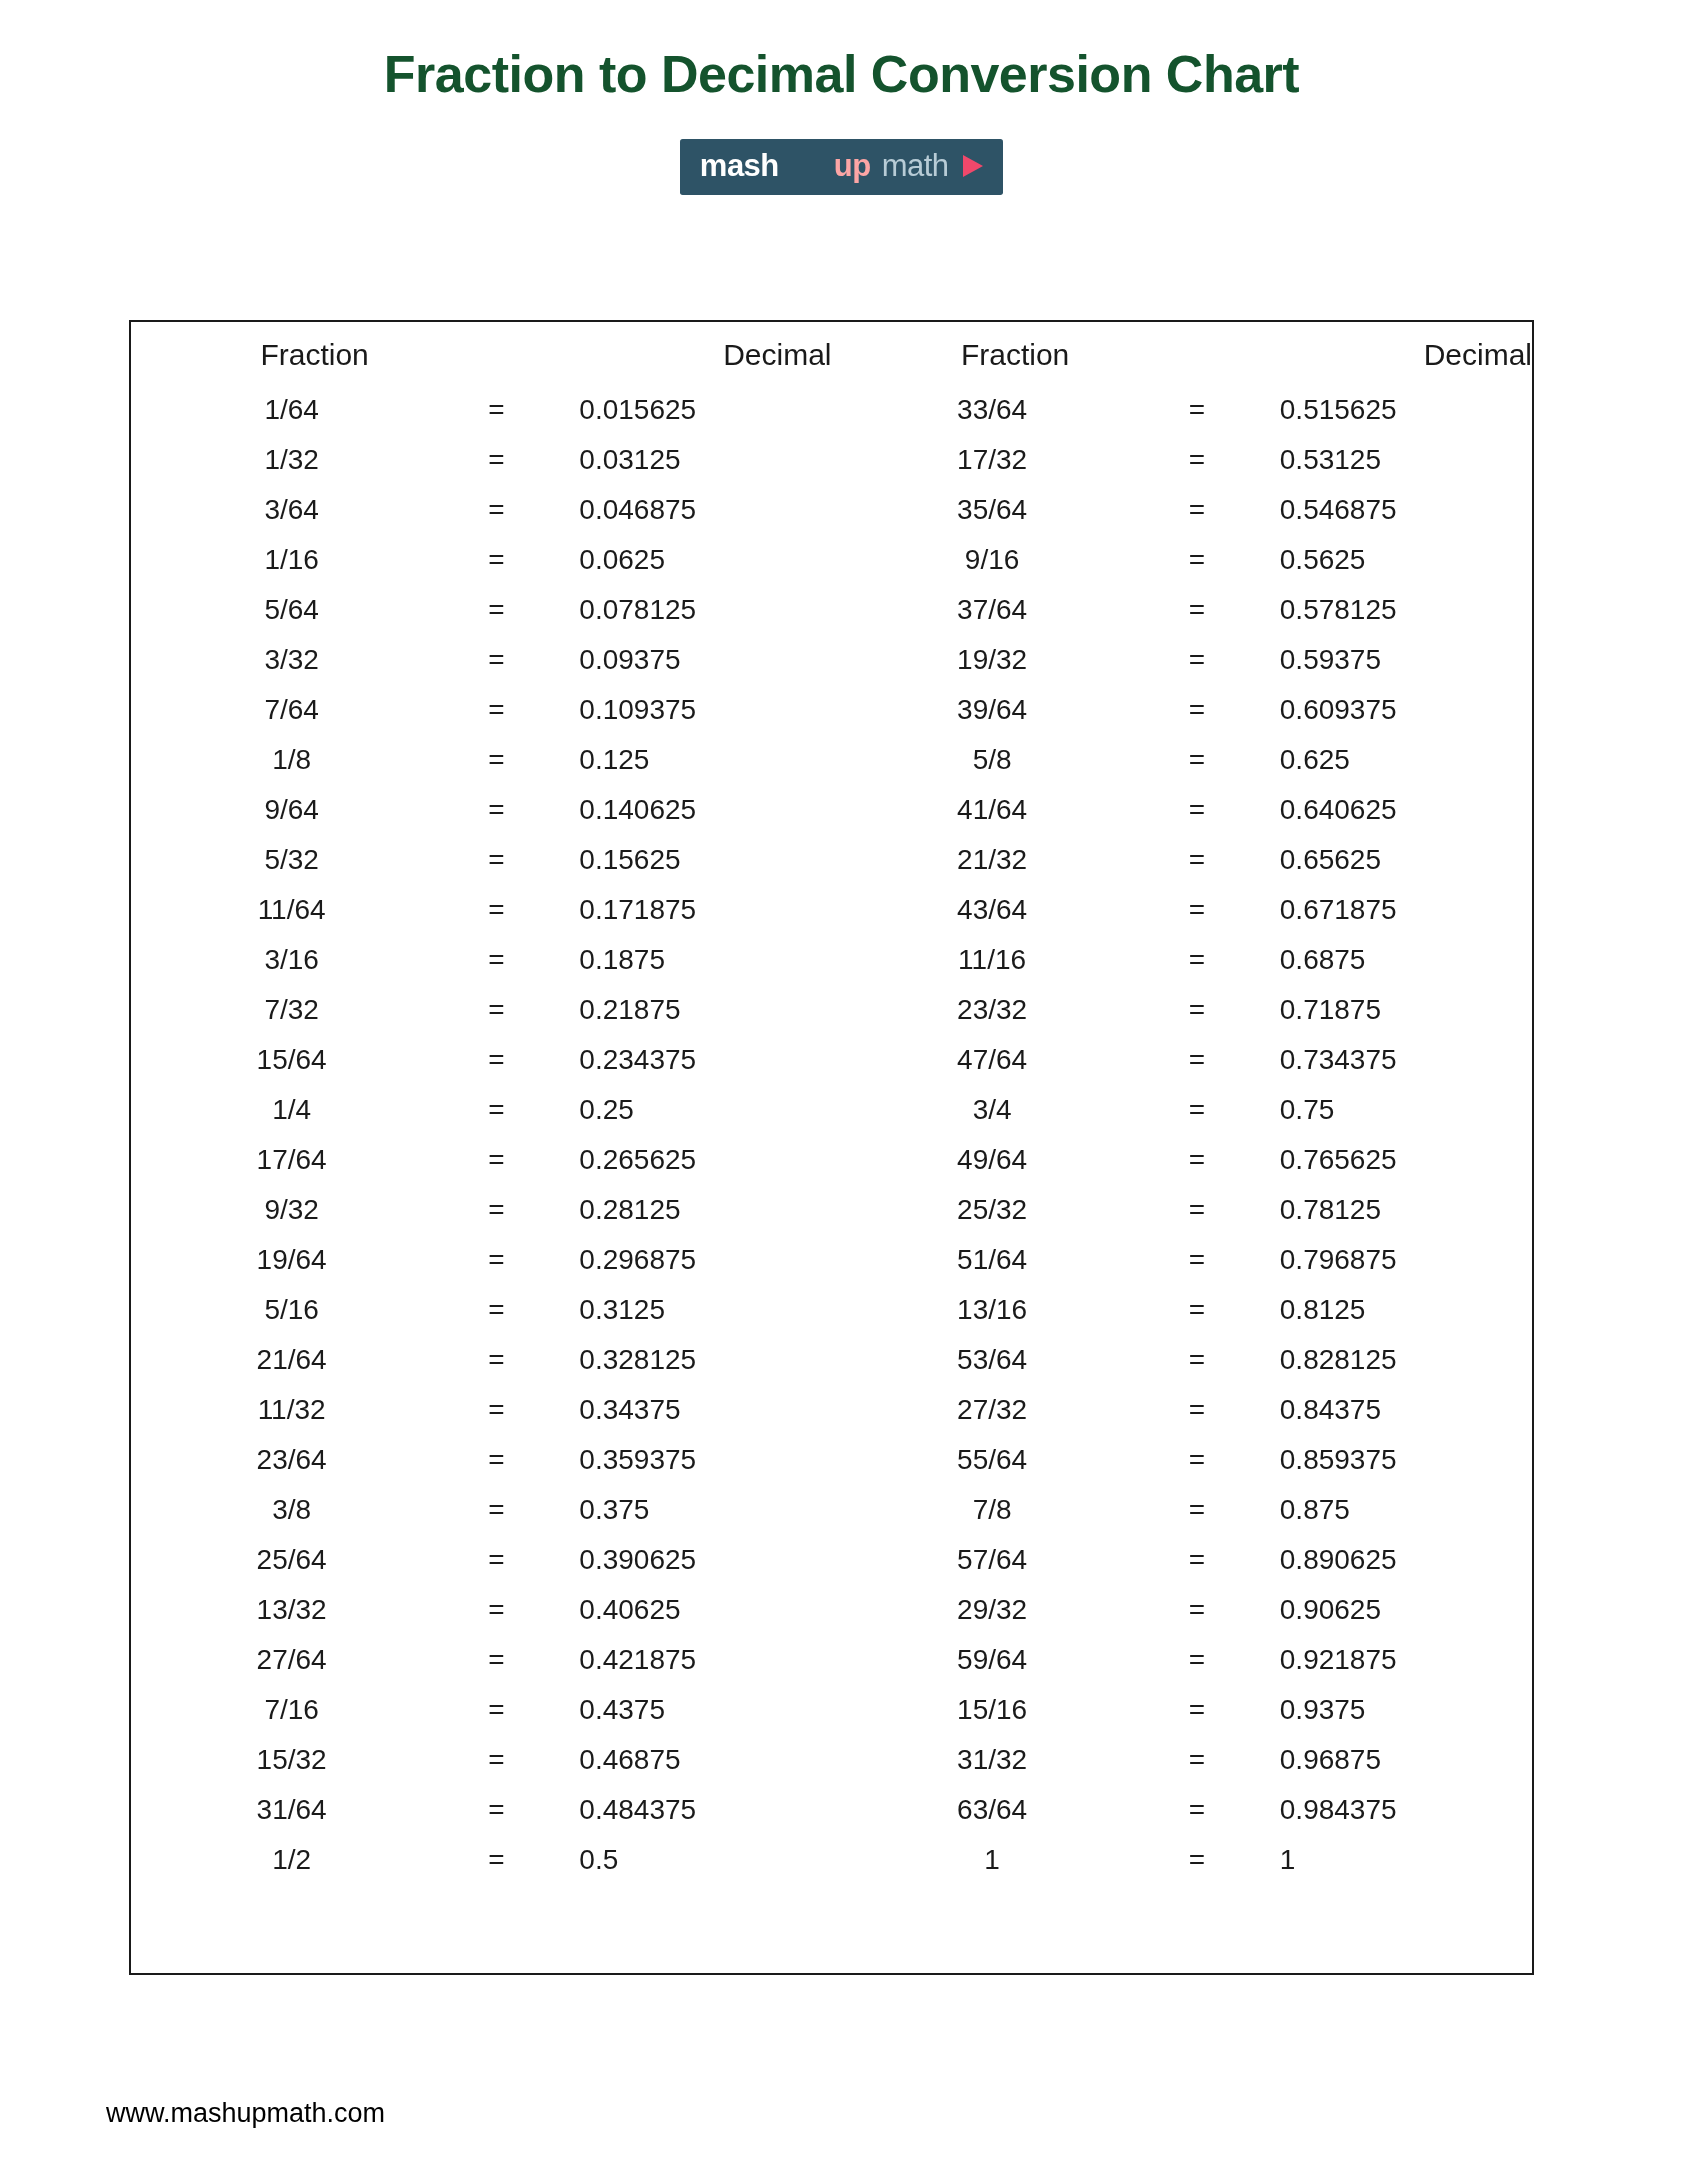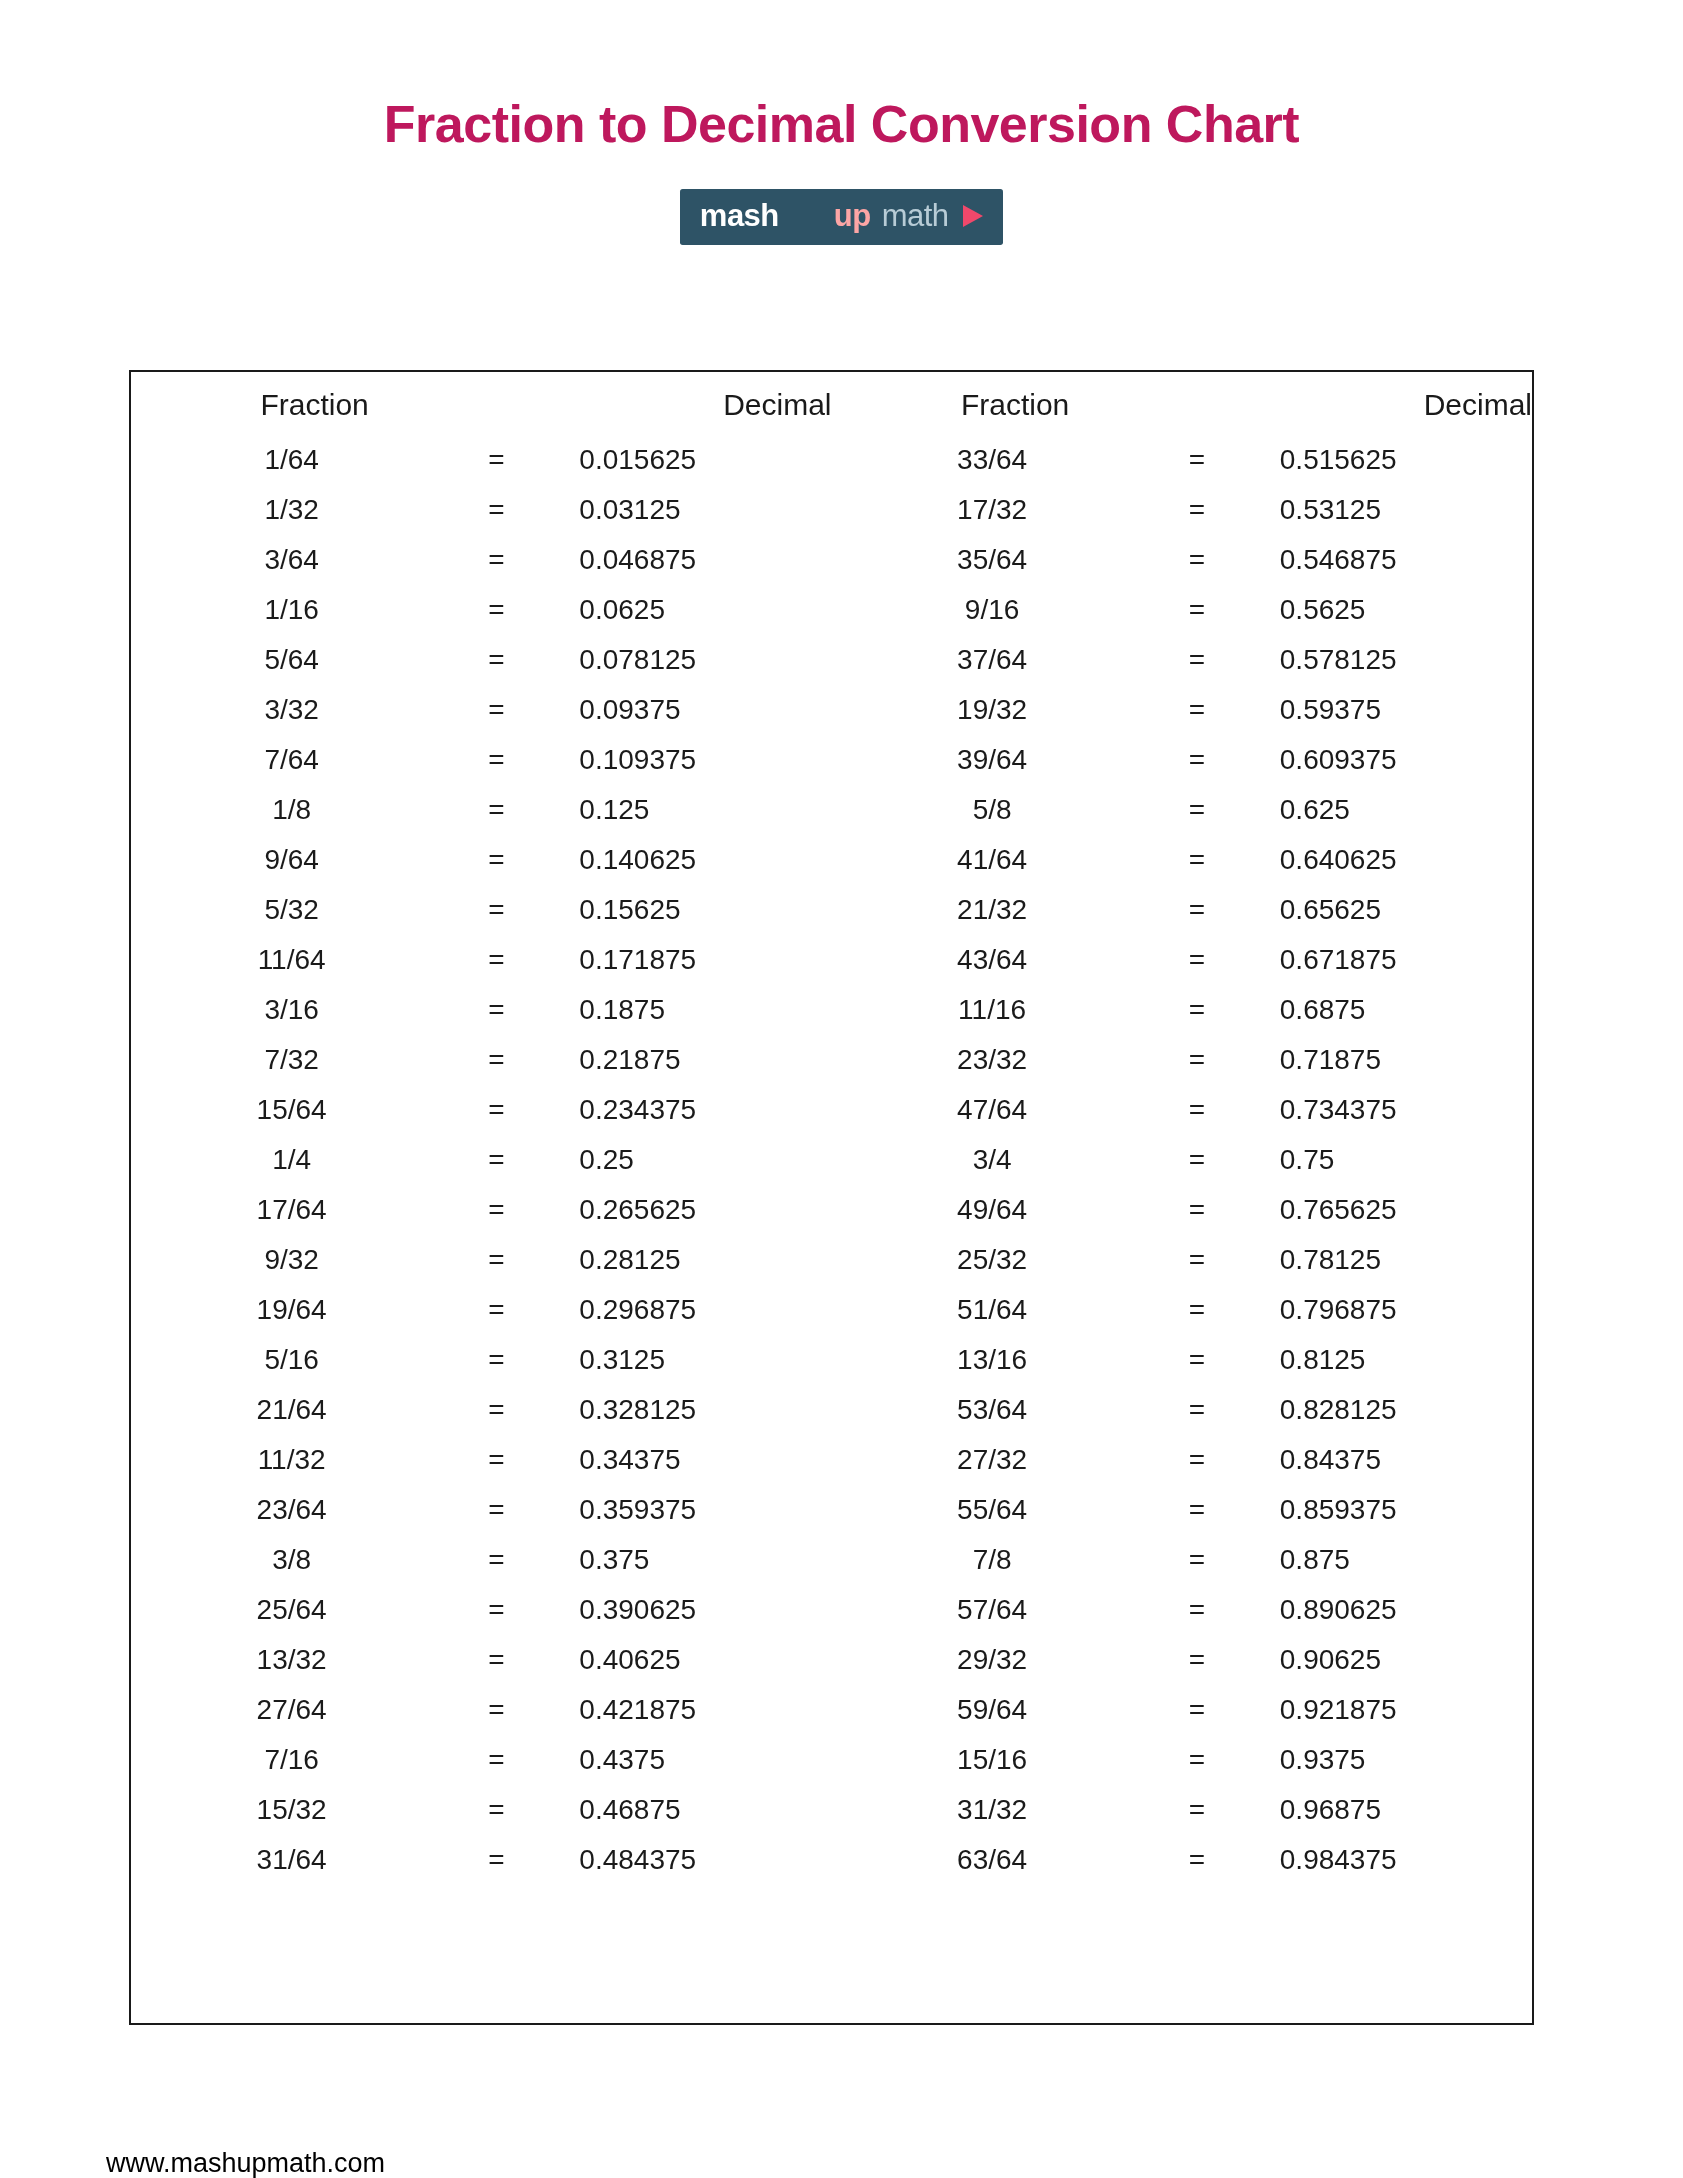--- a/index.html
+++ b/index.html
@@ -20,22 +20,22 @@
     height: 2178px;
     position: relative;
     box-sizing: border-box;
     padding: 0;
   }
   .title {
     text-align: center;
     font-size: 52px;
     font-weight: bold;
     letter-spacing: -0.5px;
-    margin-top: 94px;
-    color: #be185d;
+    margin-top: 44px;
+    color: #14532d;
   }
   .logo-wrap {
     display: flex;
     justify-content: center;
     margin-top: 25px;
   }
   .logo {
     background: #2e5366;
     padding: 9px 20px 10.8px 20px;
     border-radius: 2.7px;
@@ -376,20 +376,28 @@
             <td class="c-dec">0.96875</td>
           </tr>
           <tr>
             <td class="c-frac">31/64</td>
             <td class="c-eq">=</td>
             <td class="c-dec">0.484375</td>
             <td class="c-frac">63/64</td>
             <td class="c-eq">=</td>
             <td class="c-dec">0.984375</td>
           </tr>
+          <tr>
+            <td class="c-frac">1/2</td>
+            <td class="c-eq">=</td>
+            <td class="c-dec">0.5</td>
+            <td class="c-frac">1</td>
+            <td class="c-eq">=</td>
+            <td class="c-dec">1</td>
+          </tr>
         </tbody>
     </table>
   </div>
 
   <div class="footer">www.mashupmath.com</div>
 
 </div>
 
 
 </body></html>

